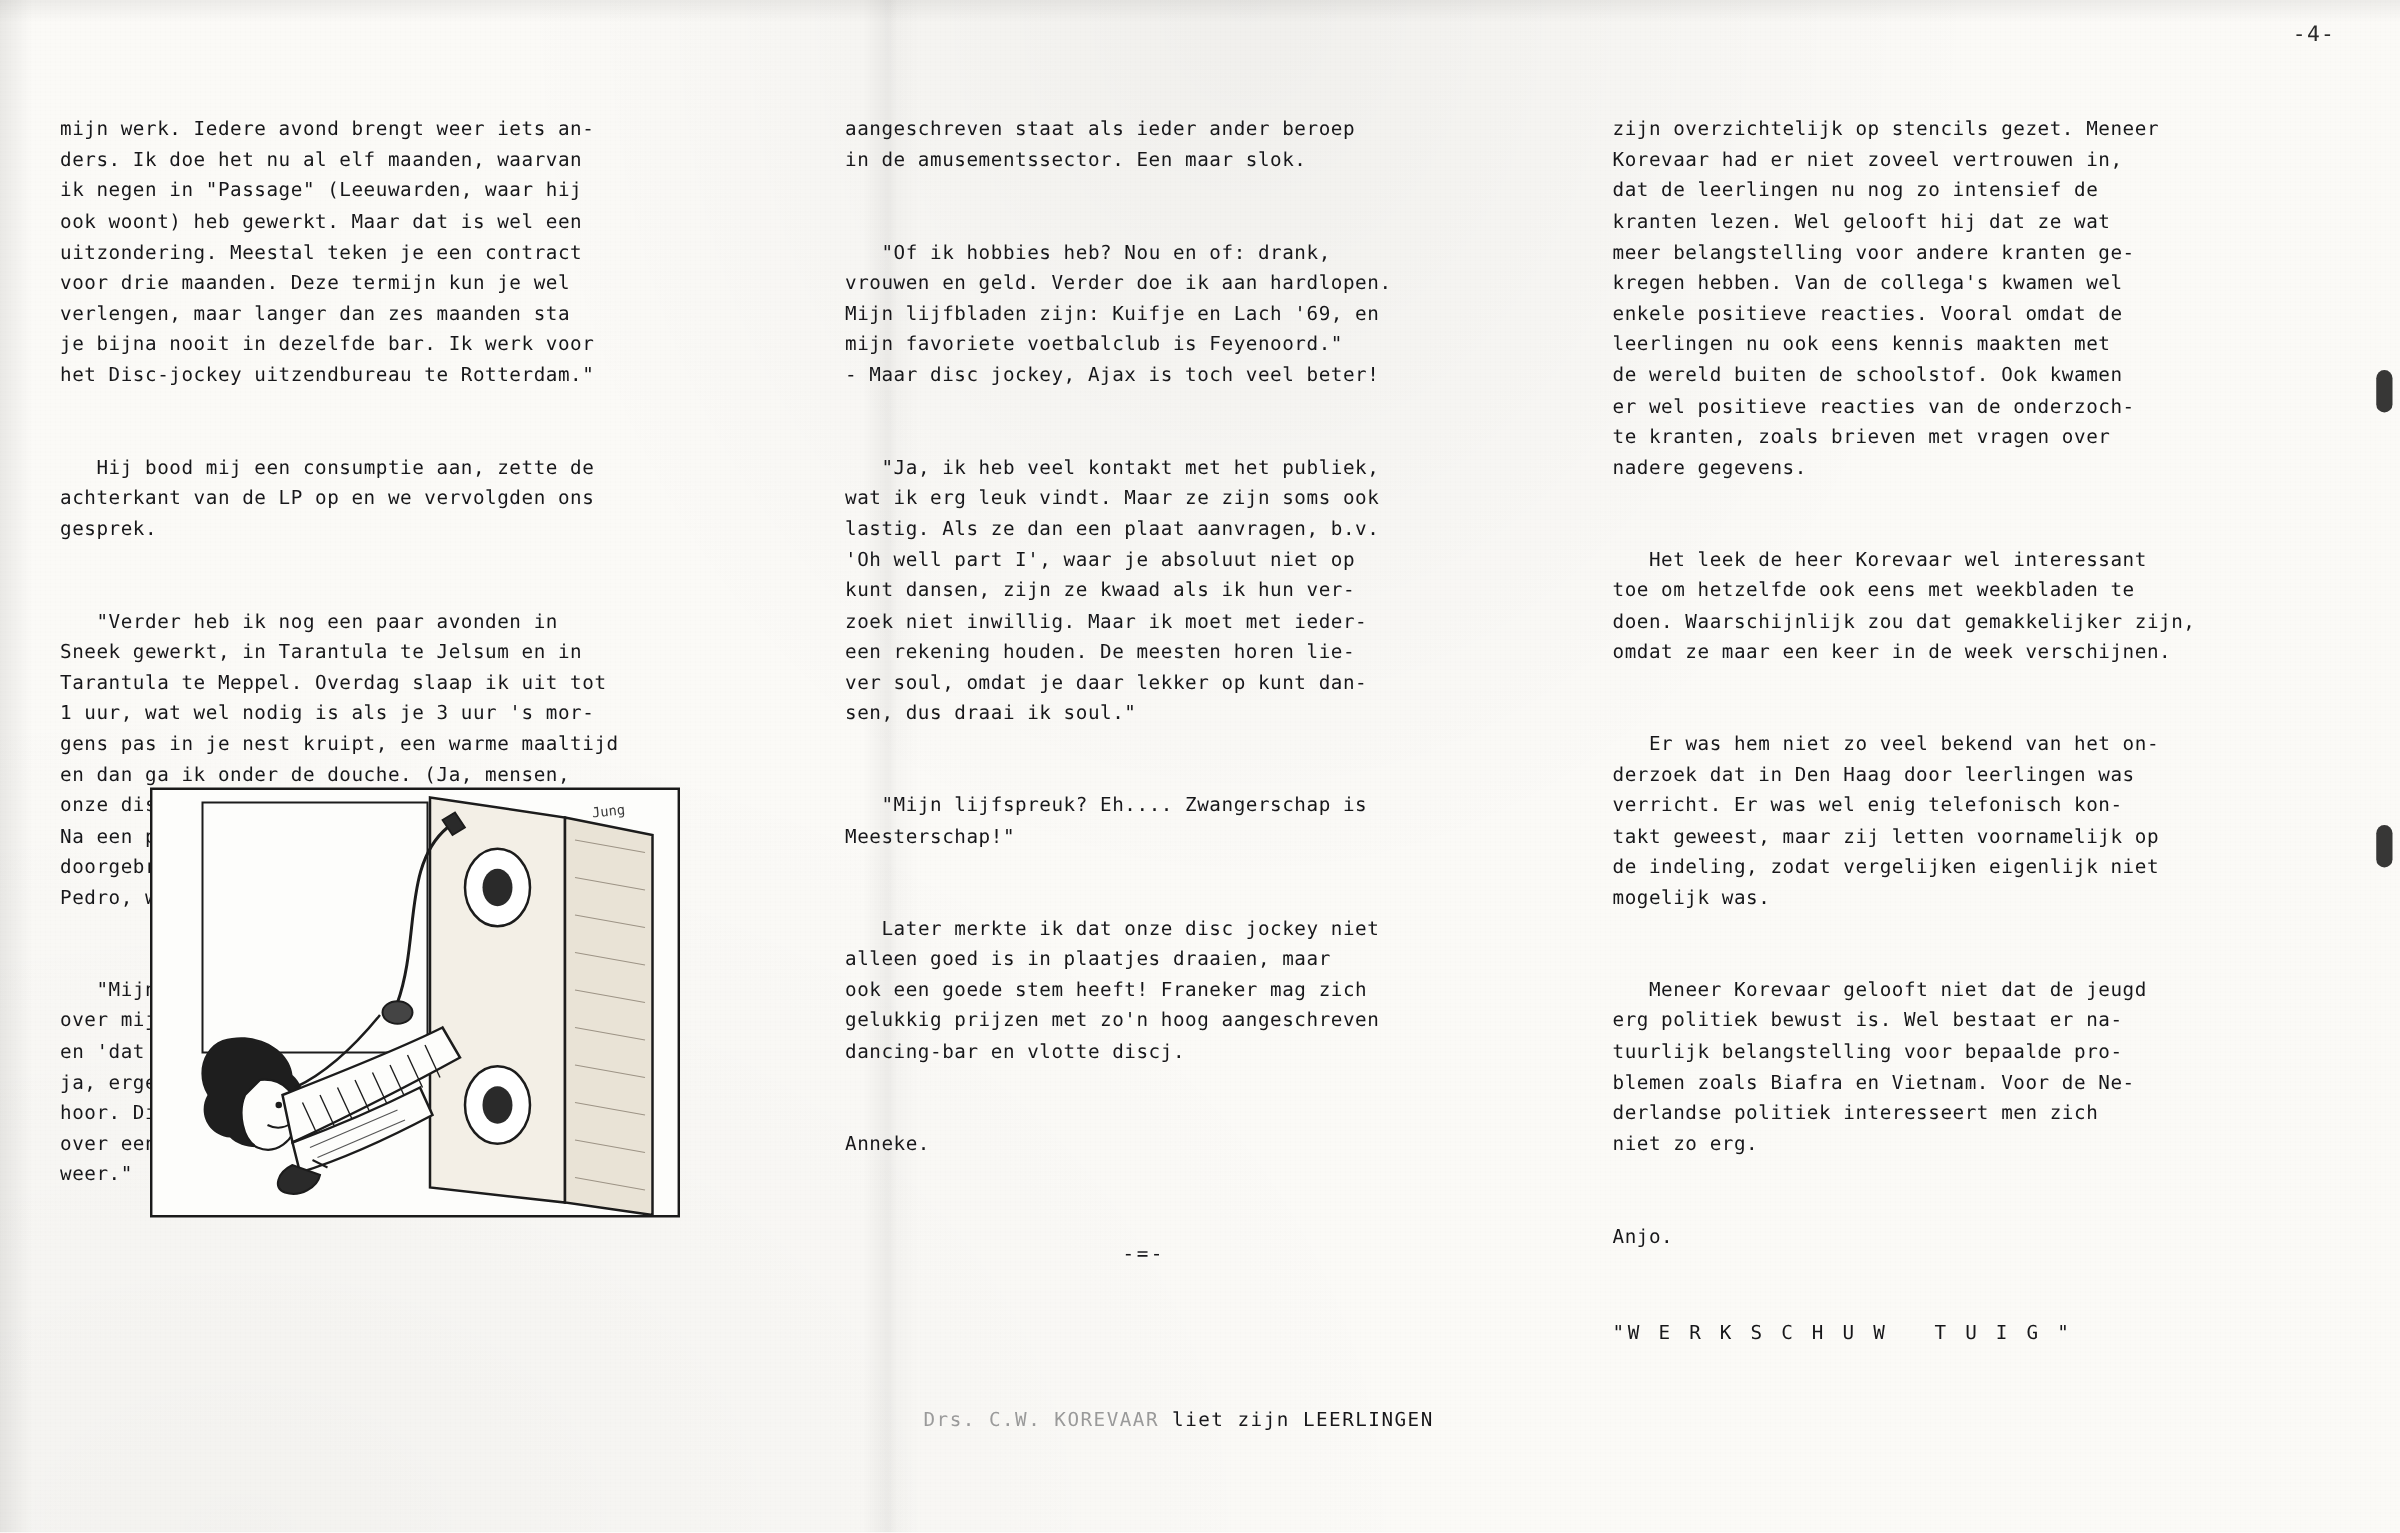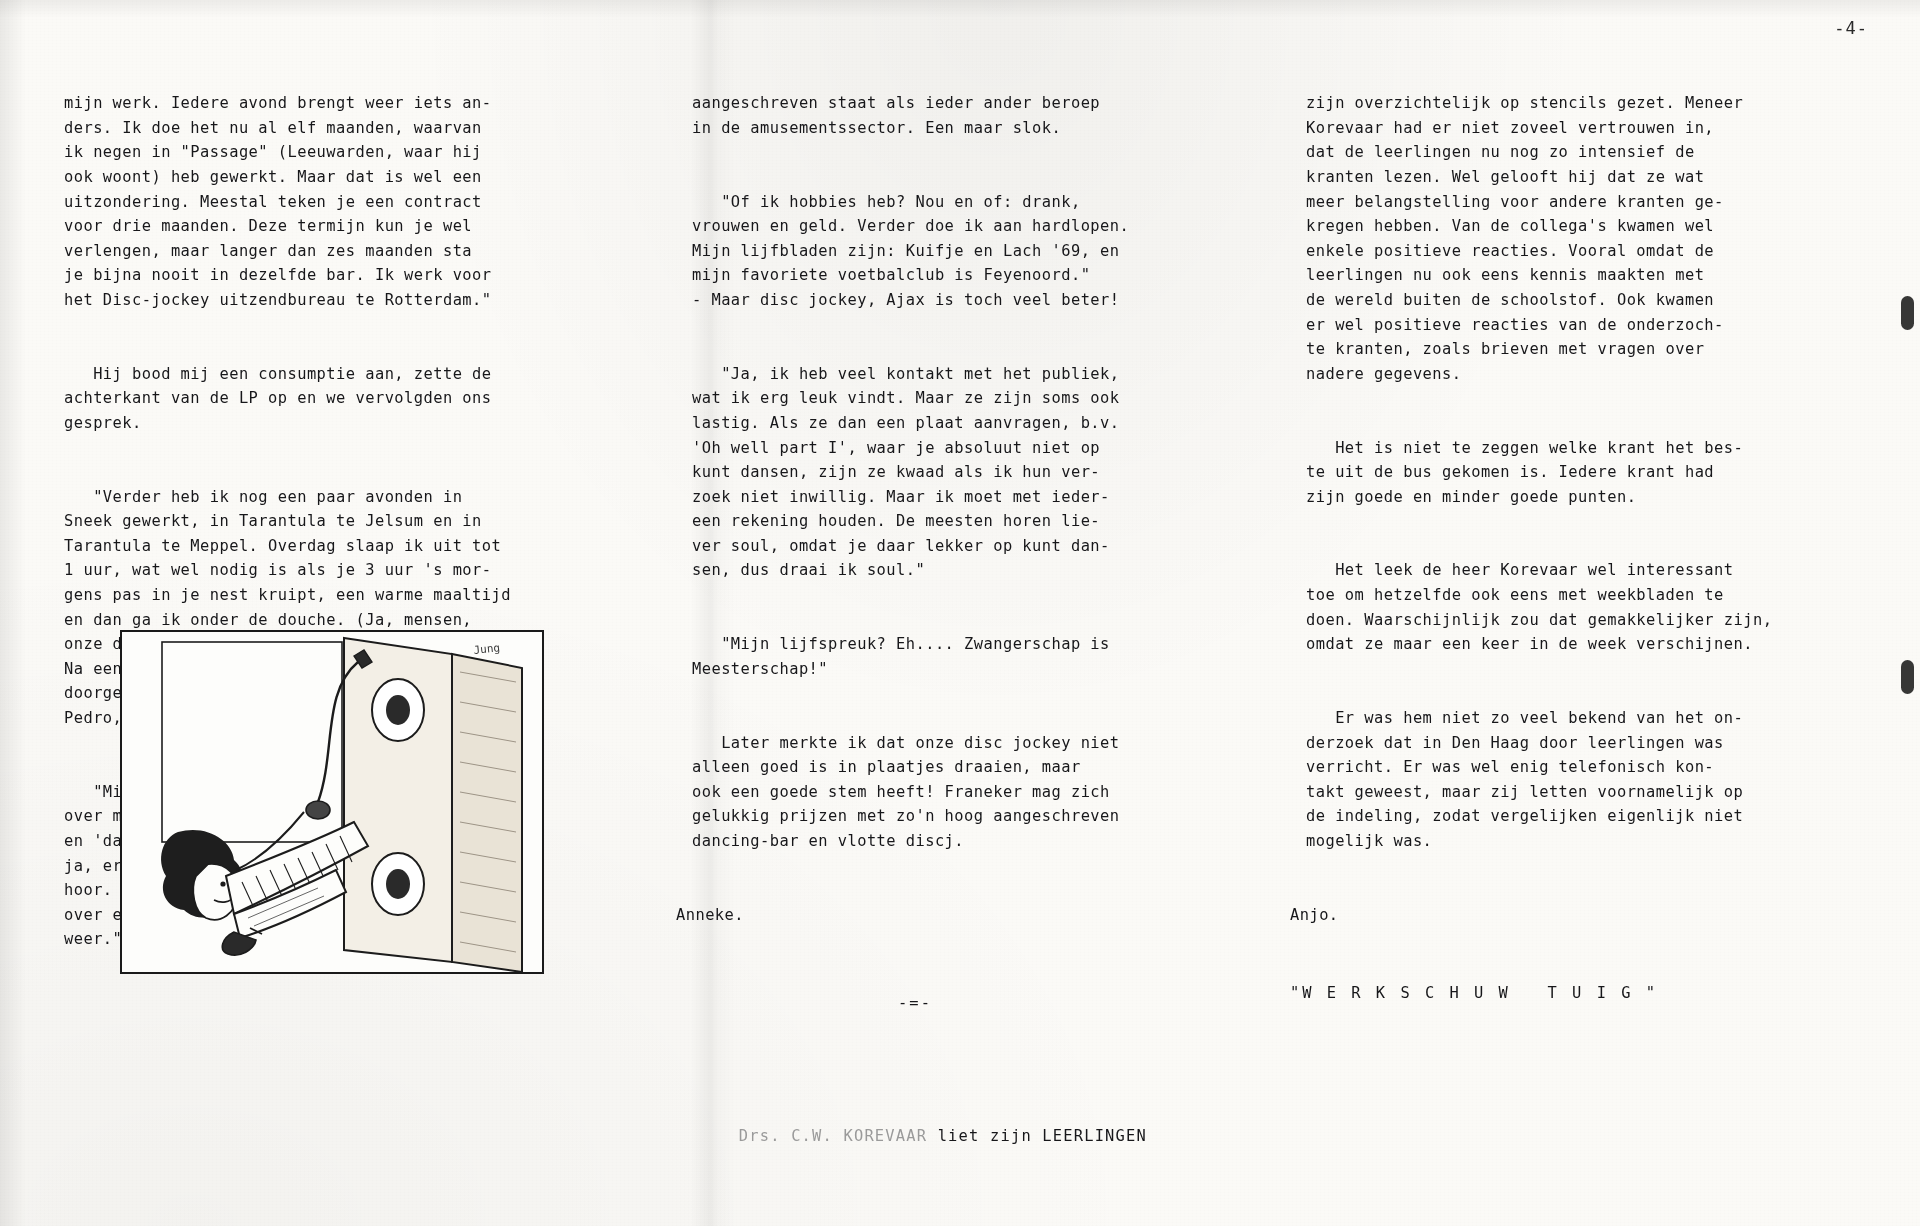--- a/index.html
+++ b/index.html
@@ -57,21 +57,21 @@
     font-size: 15.4px;
     line-height: 24.6px;
     letter-spacing: 0.45px;
     white-space: pre-wrap;
     text-align: left;
   }
   #col1 { left: 48px;   width: 490px; }
   #col2 { left: 676px;  width: 478px; }
   #col3 { left: 1290px; width: 492px; }
 
-  .para { margin: 0 0 0 16px; }
+  .para { margin: 0 0 0 0; }
   .faded-strong { color: #9a9a9a; }
 
   .signature {
     display: block;
     text-align: left;
     padding-right: 26px;
   }
 
   .divider {
     text-align: center;
@@ -283,33 +283,36 @@
 dat de leerlingen nu nog zo intensief de
 kranten lezen. Wel gelooft hij dat ze wat
 meer belangstelling voor andere kranten ge-
 kregen hebben. Van de collega's kwamen wel
 enkele positieve reacties. Vooral omdat de
 leerlingen nu ook eens kennis maakten met
 de wereld buiten de schoolstof. Ook kwamen
 er wel positieve reacties van de onderzoch-
 te kranten, zoals brieven met vragen over
 nadere gegevens.</div>
-    <div class="para">   Het is niet te zeggen welke krant het bes-
-te uit de bus gekomen is. Iedere krant had
-zijn goede en minder goede punten.</div>
     <div class="para">   Het leek de heer Korevaar wel interessant
 toe om hetzelfde ook eens met weekbladen te
 doen. Waarschijnlijk zou dat gemakkelijker zijn,
 omdat ze maar een keer in de week verschijnen.</div>
     <div class="para">   Er was hem niet zo veel bekend van het on-
 derzoek dat in Den Haag door leerlingen was
 verricht. Er was wel enig telefonisch kon-
 takt geweest, maar zij letten voornamelijk op
 de indeling, zodat vergelijken eigenlijk niet
 mogelijk was.</div>
+    <div class="para">   Meneer Korevaar gelooft niet dat de jeugd
+erg politiek bewust is. Wel bestaat er na-
+tuurlijk belangstelling voor bepaalde pro-
+blemen zoals Biafra en Vietnam. Voor de Ne-
+derlandse politiek interesseert men zich
+niet zo erg.</div>
     <div class="signature">Anjo.</div>
     <div class="head2">"W E R K S C H U W   T U I G "</div>
     
     
     
   </div>
 
   <div class="hole h1"></div>
   <div class="hole h2"></div>
 </div>

